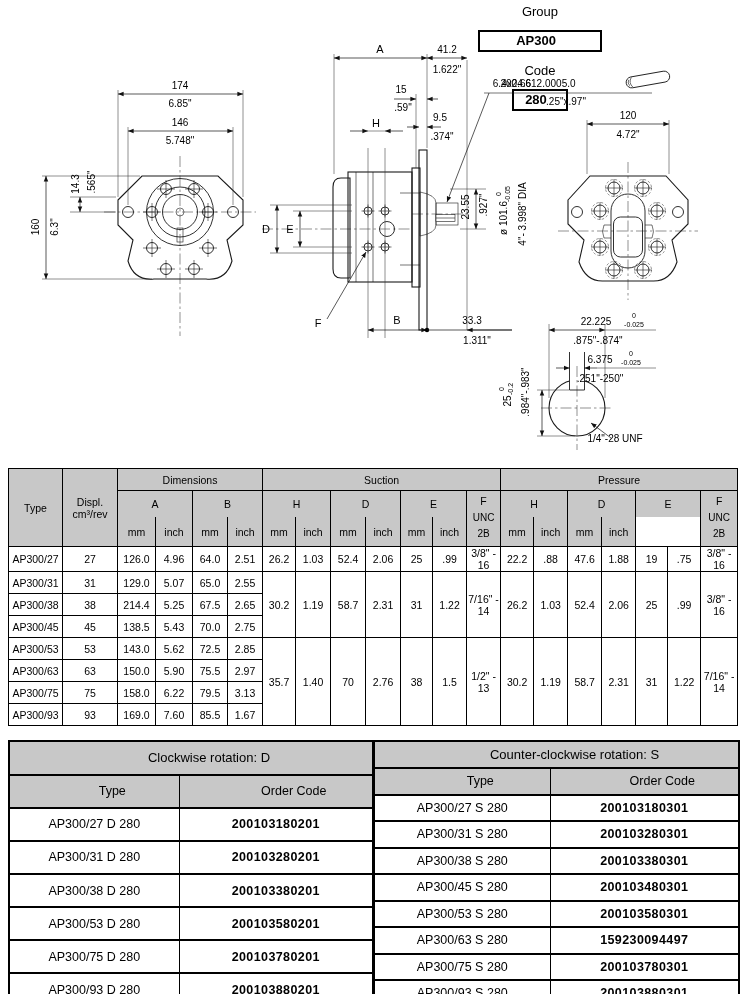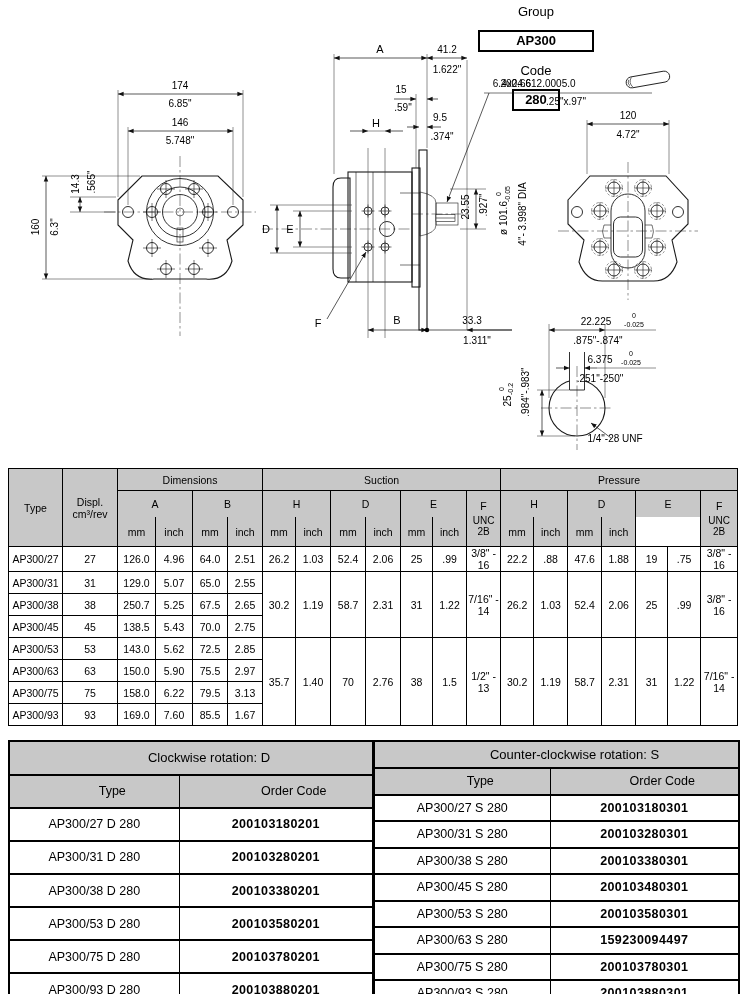--- a/index.html
+++ b/index.html
@@ -1,19 +1,19 @@
 <!DOCTYPE html>
 <html><head>
 <meta charset="utf-8">
 <style>
   html,body{margin:0;padding:0;background:#fff;}
   .page{position:relative;width:745px;height:994px;background:#fff;font-family:"Liberation Sans",sans-serif;color:#000;overflow:hidden;}
   
   .topbar{position:absolute;top:4px;left:478px;display:flex;align-items:center;gap:11px;font-size:13px;flex-direction:column;}
-  .topbar .box{border:2px solid #000;text-align:center;font-weight:bold;padding:1px 0 2px 0;background:#fff;}
+  .topbar .box{border:2px solid #000;text-align:center;font-weight:bold;padding:1px 8px 2px 0;background:#fff;}
   .box.wide{width:112px;}
   .box.narrow{width:44px;}
   
   svg.draw{position:absolute;left:0;top:0;}
   svg.draw text{font-family:"Liberation Sans",sans-serif;fill:#000;text-anchor:middle;}
   .o{fill:none;stroke:#1a1a1a;stroke-width:1.1;}
   .m{fill:none;stroke:#1a1a1a;stroke-width:.9;}
   .t{fill:none;stroke:#1a1a1a;stroke-width:.6;}
   .x{fill:none;stroke:#333;stroke-width:.55;}
   .d{fill:none;stroke:#111;stroke-width:.7;}
@@ -24,21 +24,21 @@
   text.dts{font-size:7px;}
   .as{text-anchor:start;}
   
   table.dims{position:absolute;left:8px;top:468px;border-collapse:collapse;table-layout:fixed;width:729px;}
   table.dims td{border:1px solid #000;text-align:center;vertical-align:middle;font-size:10.5px;padding:0;background:#fff;line-height:12px;}
   table.dims tr.gh td{background:#c8c8c8;height:21px;}
   table.dims tr.lh td{background:#c8c8c8;height:26px;border-bottom:none;}
   table.dims tr.uh td{background:#c8c8c8;height:29px;border-top:none;}
   table.dims td.span3{background:#c8c8c8;}
   table.dims tr.br{height:22px;}
-  table.dims td.fcell div.unc{font-size:10px;line-height:11px;margin-top:3px;}
+  table.dims td.fcell div.unc{font-size:10px;line-height:16px;margin-top:3px;}
   
   .orders{position:absolute;left:8px;top:740px;width:729px;display:flex;}
   table.ot{border-collapse:collapse;table-layout:fixed;}
   table.ot td{border:2px solid #000;border-left-width:1px;border-right-width:1px;text-align:center;vertical-align:middle;font-size:12.5px;height:24.5px;padding:0;background:#fff;}
   table.ot td.outer-l{border-left-width:2px;}
   table.ot td.outer-r{border-right-width:2px;}
   table.ot tr.oh1 td,table.ot tr.oh2 td{background:#c8c8c8;padding-left:36px;}
   table.ot tr.oh1 td{height:25px;font-size:13px;}
   table.ot td.code{font-weight:bold;letter-spacing:.4px;}
 </style>
@@ -372,21 +372,21 @@
       <td rowspan="3">1.03</td>
       <td rowspan="3">52.4</td>
       <td rowspan="3">2.06</td>
       <td rowspan="3">25</td>
       <td rowspan="3">.99</td>
       <td rowspan="3">3/8" - 16</td>
     </tr>
     <tr class="br">
       <td>AP300/38</td>
       <td>38</td>
-      <td>250.7</td>
+      <td>214.4</td>
       <td>5.25</td>
       <td>67.5</td>
       <td>2.65</td>
     </tr>
     <tr class="br">
       <td>AP300/45</td>
       <td>45</td>
       <td>138.5</td>
       <td>5.43</td>
       <td>70.0</td>

